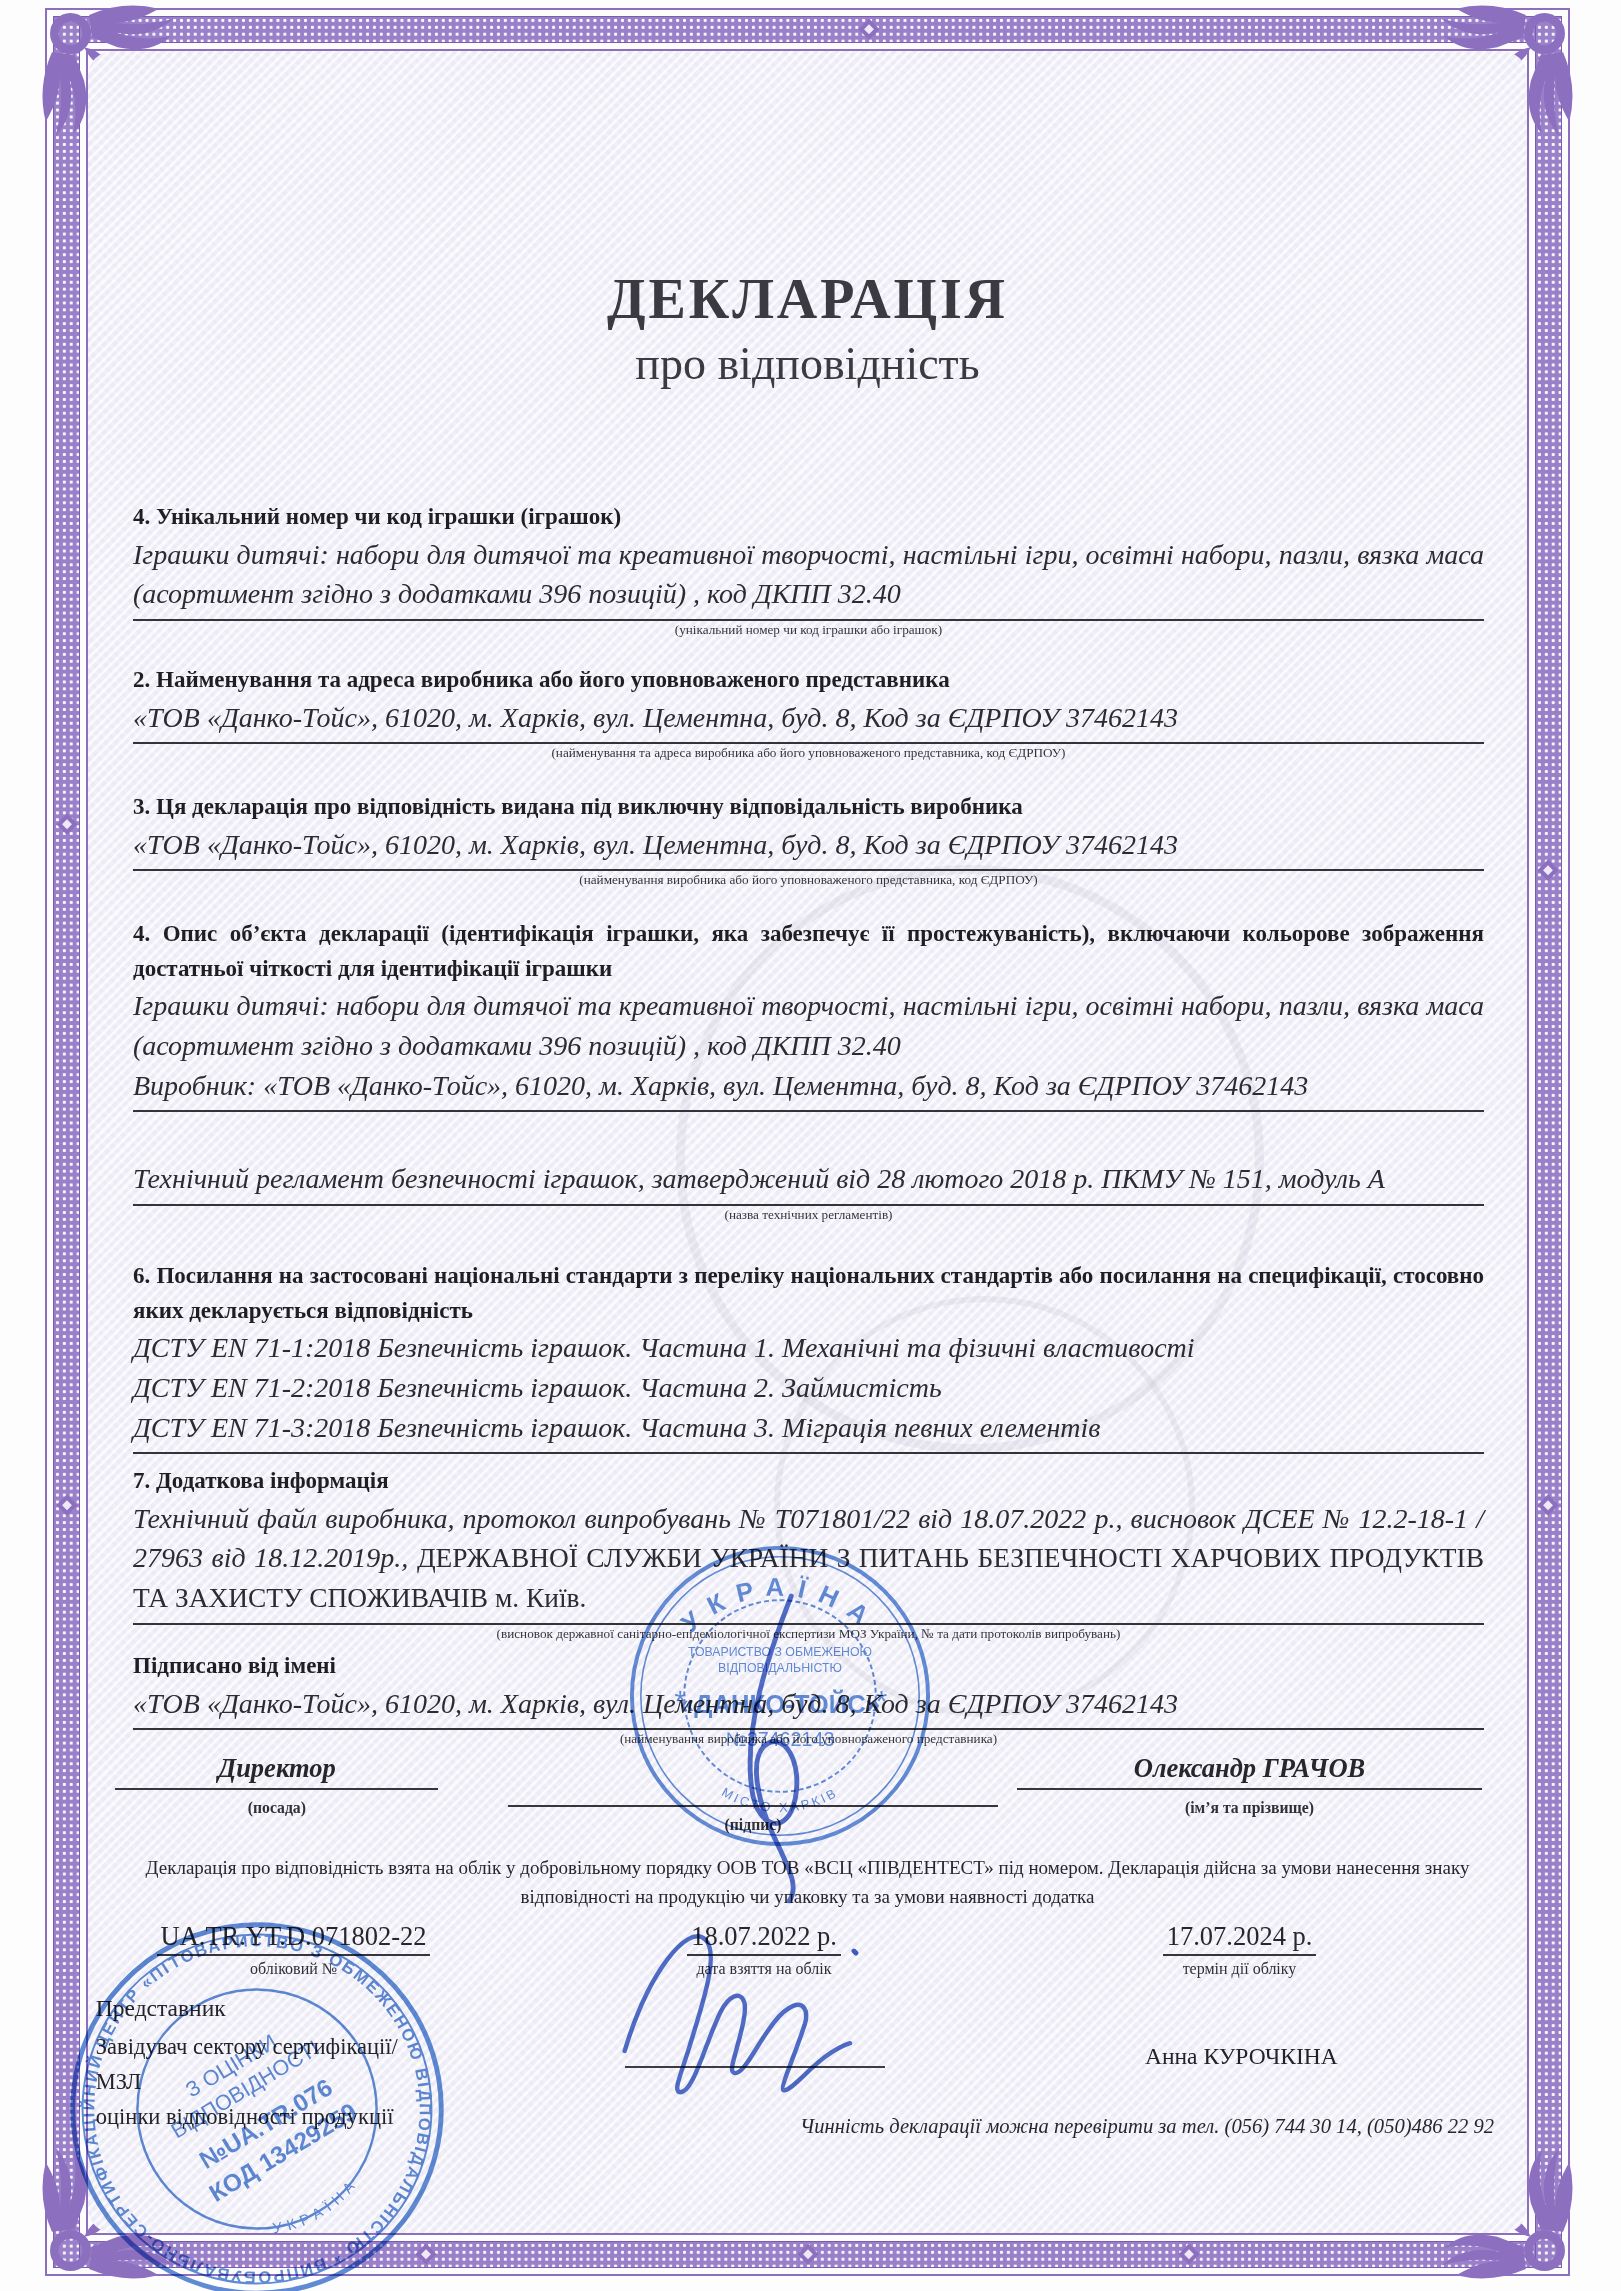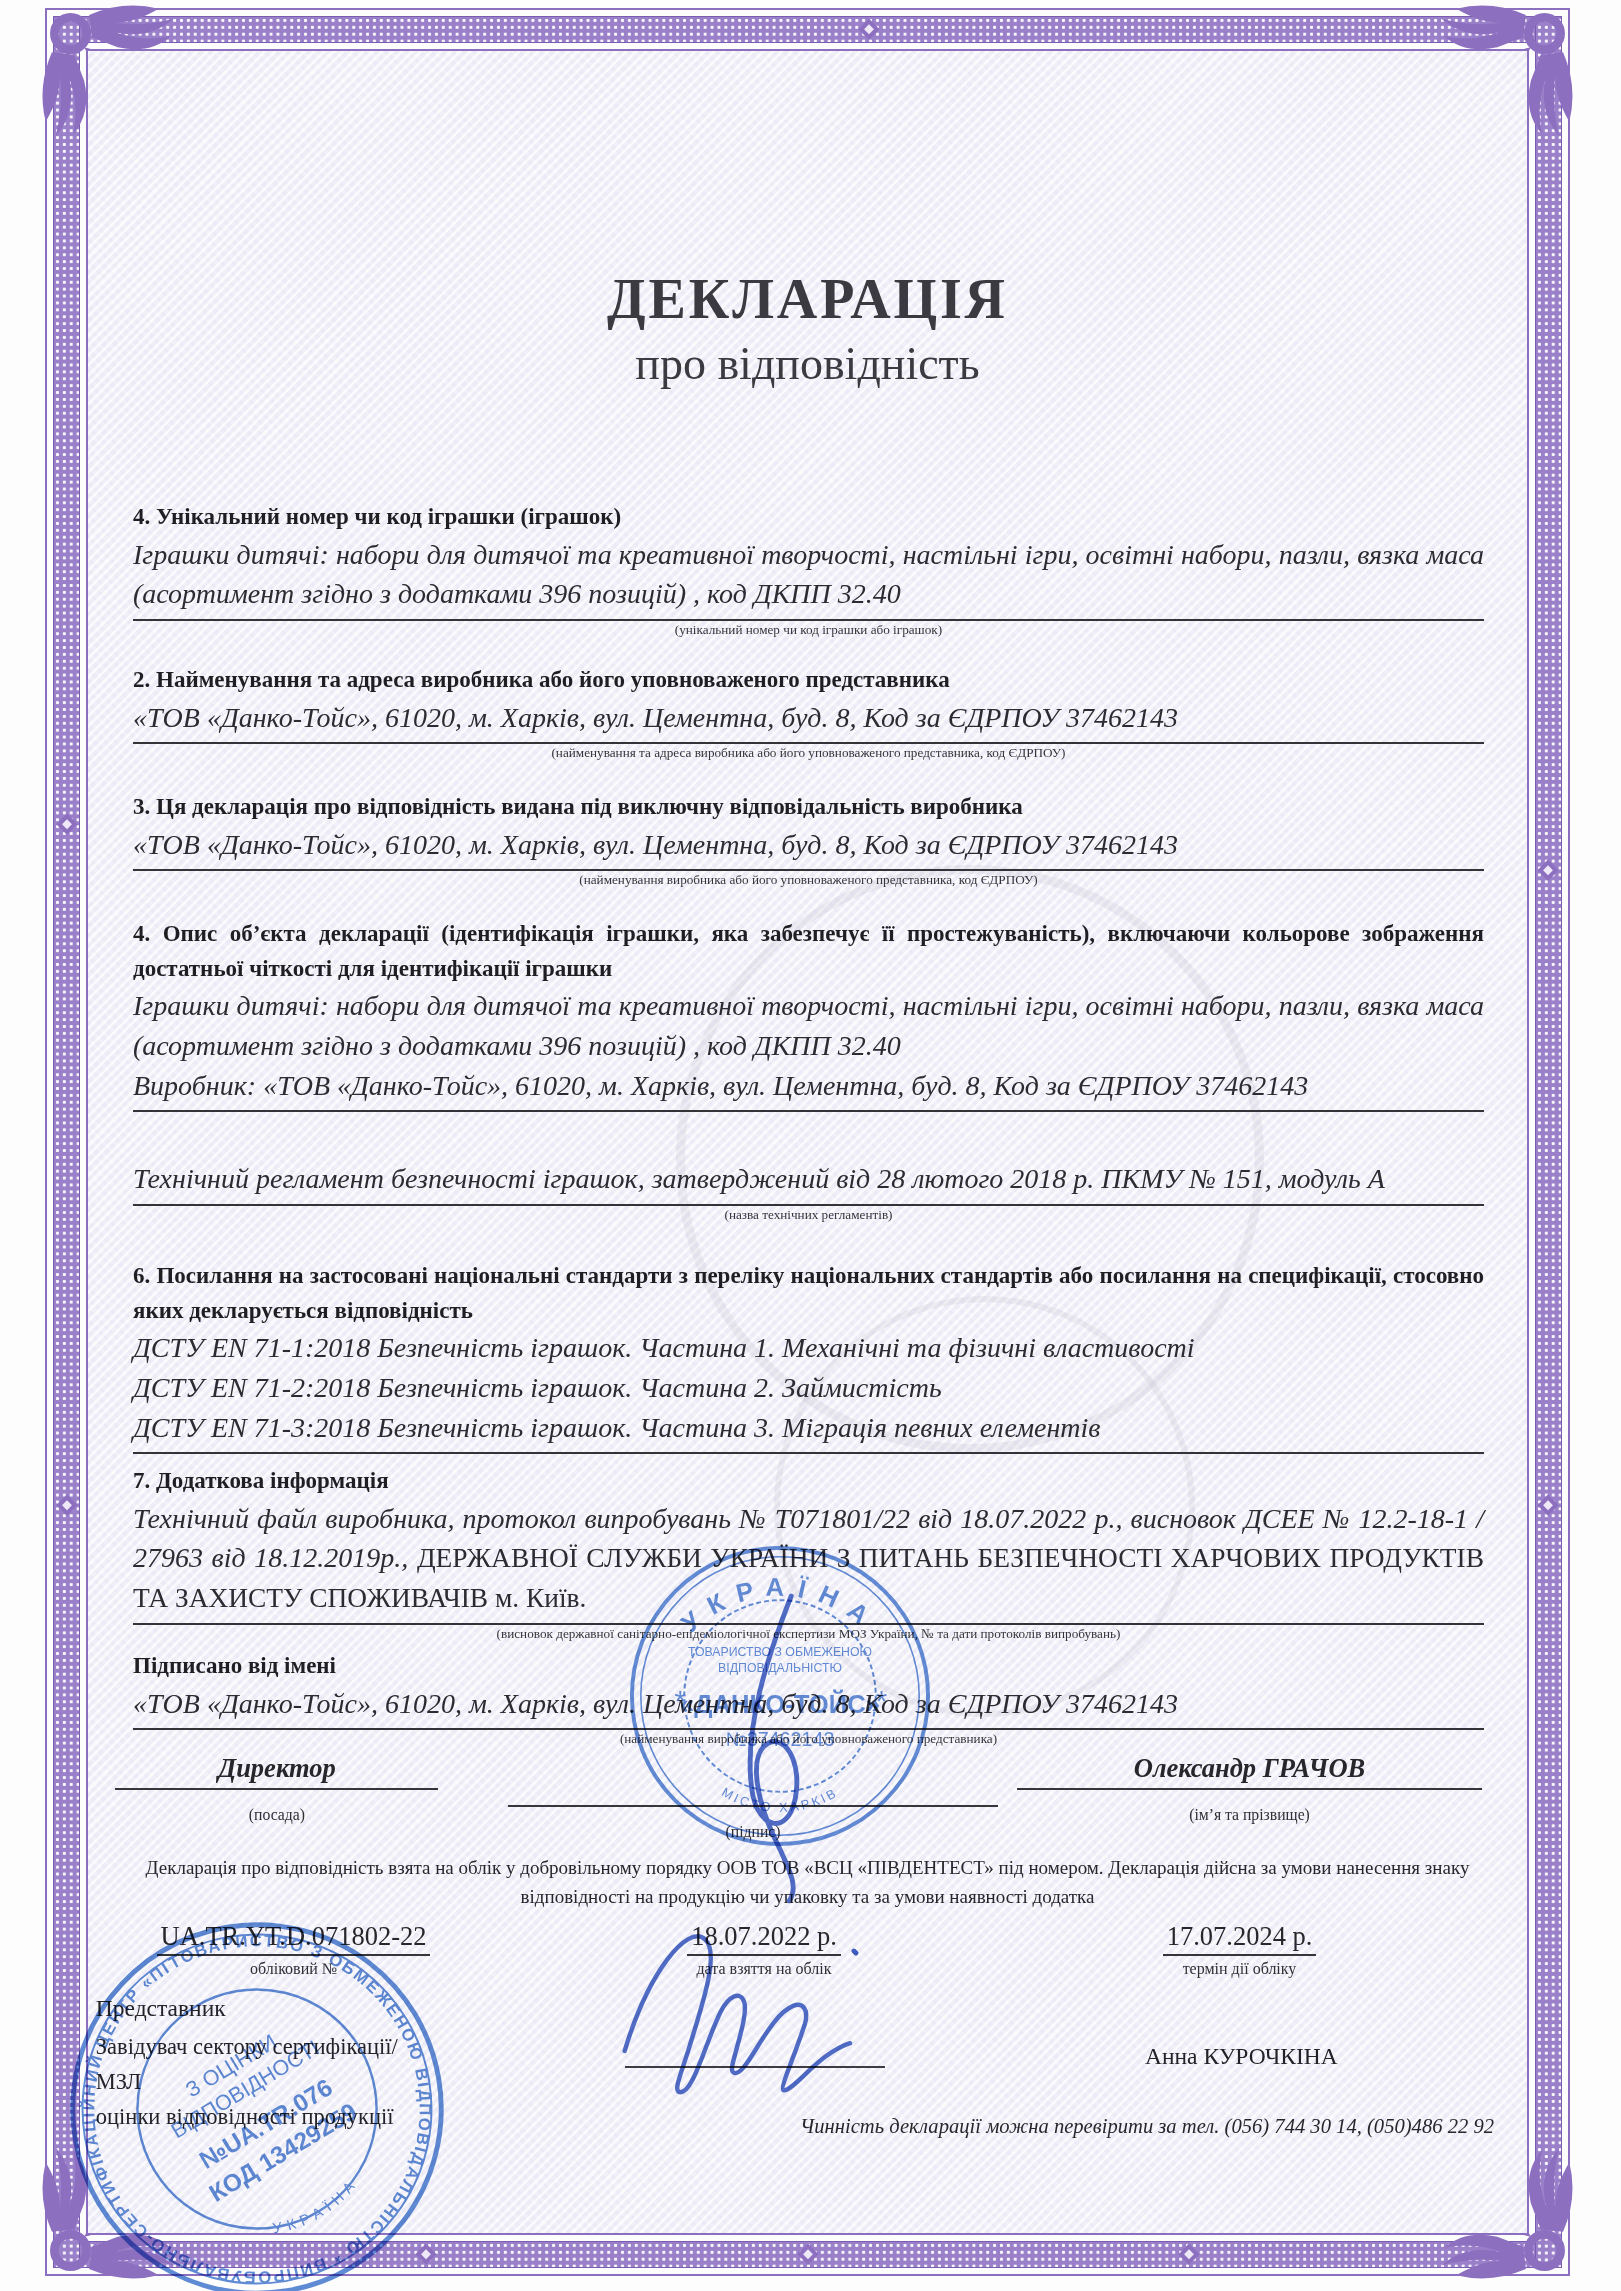--- a/index.html
+++ b/index.html
@@ -32,21 +32,21 @@
   .corner.tr{right:-7.8px;top:-7.8px;transform:scaleX(-1);}
   .corner.bl{left:-7.8px;bottom:-7.8px;transform:scaleY(-1);}
   .corner.br{right:-7.8px;bottom:-7.8px;transform:scale(-1,-1);}
 
   
   .paper{position:absolute;left:88px;top:51px;width:1439px;height:2182px;
     background-color:#f4f3fa;
     background-image:
       repeating-linear-gradient(135deg, rgba(255,255,255,.55) 0 2.9px, rgba(228,226,240,.35) 2.9px 6.9px),
       repeating-linear-gradient(45deg, rgba(255,255,255,.3) 0 3.9px, rgba(233,231,243,.25) 3.9px 7.8px);
-    color:var(--ink);}
+    color:var(--ink);border-radius:25px;}
   .wm{position:absolute;border-radius:50%;border:9.8px solid rgba(165,165,185,.16);}
   .wm1{left:588px;top:814px;width:588px;height:588px;}
   .wm2{left:686px;top:1245px;width:421px;height:421px;border-width:6.9px;}
 
   
   .title{position:absolute;left:0;right:0;top:216px;text-align:center;color:#3a3a40;}
   .title .t1{font-size:56px;font-weight:bold;letter-spacing:2.9px;}
   .title .t2{font-size:46px;margin-top:5.9px;}
 
   .sec{position:absolute;left:45px;right:43px;}
@@ -59,21 +59,21 @@
   .s1{top:449px;} .s2{top:612px;} .s3{top:739px;} .s4{top:866px;}
   .s5{top:1108px;} .s6{top:1208px;} .s7{top:1413px;} .signed{top:1598px;}
 
   .sigrow{position:absolute;top:1702px;left:0;right:0;height:108px;}
   .sigcol{position:absolute;text-align:center;}
   .sigcol .val{font-weight:bold;font-style:italic;font-size:26.5px;padding-bottom:3.9px;}
   .sigline{border-bottom:2.5px solid #35353a;}
   .sigcol1{left:27.4px;width:323px;}
   .sigcol2{left:420px;width:490px;top:34px;}
   .sigcol3{left:929px;width:465px;}
-  .sigcap{font-size:15.7px;margin-top:16px;color:#2f2f35;}
+  .sigcap{font-size:15.7px;margin-top:9px;color:#2f2f35;font-weight:bold;}
 
   .regnote{position:absolute;top:1802px;left:29px;right:29px;text-align:center;font-size:19px;line-height:1.55;color:#26262c;}
 
   .regrow{position:absolute;top:1870px;left:0;right:0;}
   .regcol{position:absolute;text-align:center;}
   .regcol .val{display:inline-block;font-size:26.5px;border-bottom:2.5px solid #35353a;padding:0 3.9px 2px;}
   .regcol .rcap{font-size:16px;margin-top:3.9px;color:#2f2f35;}
   .regcol1{left:39px;width:333px;}
   .regcol2{left:524px;width:304px;}
   .regcol3{left:990px;width:323px;}

